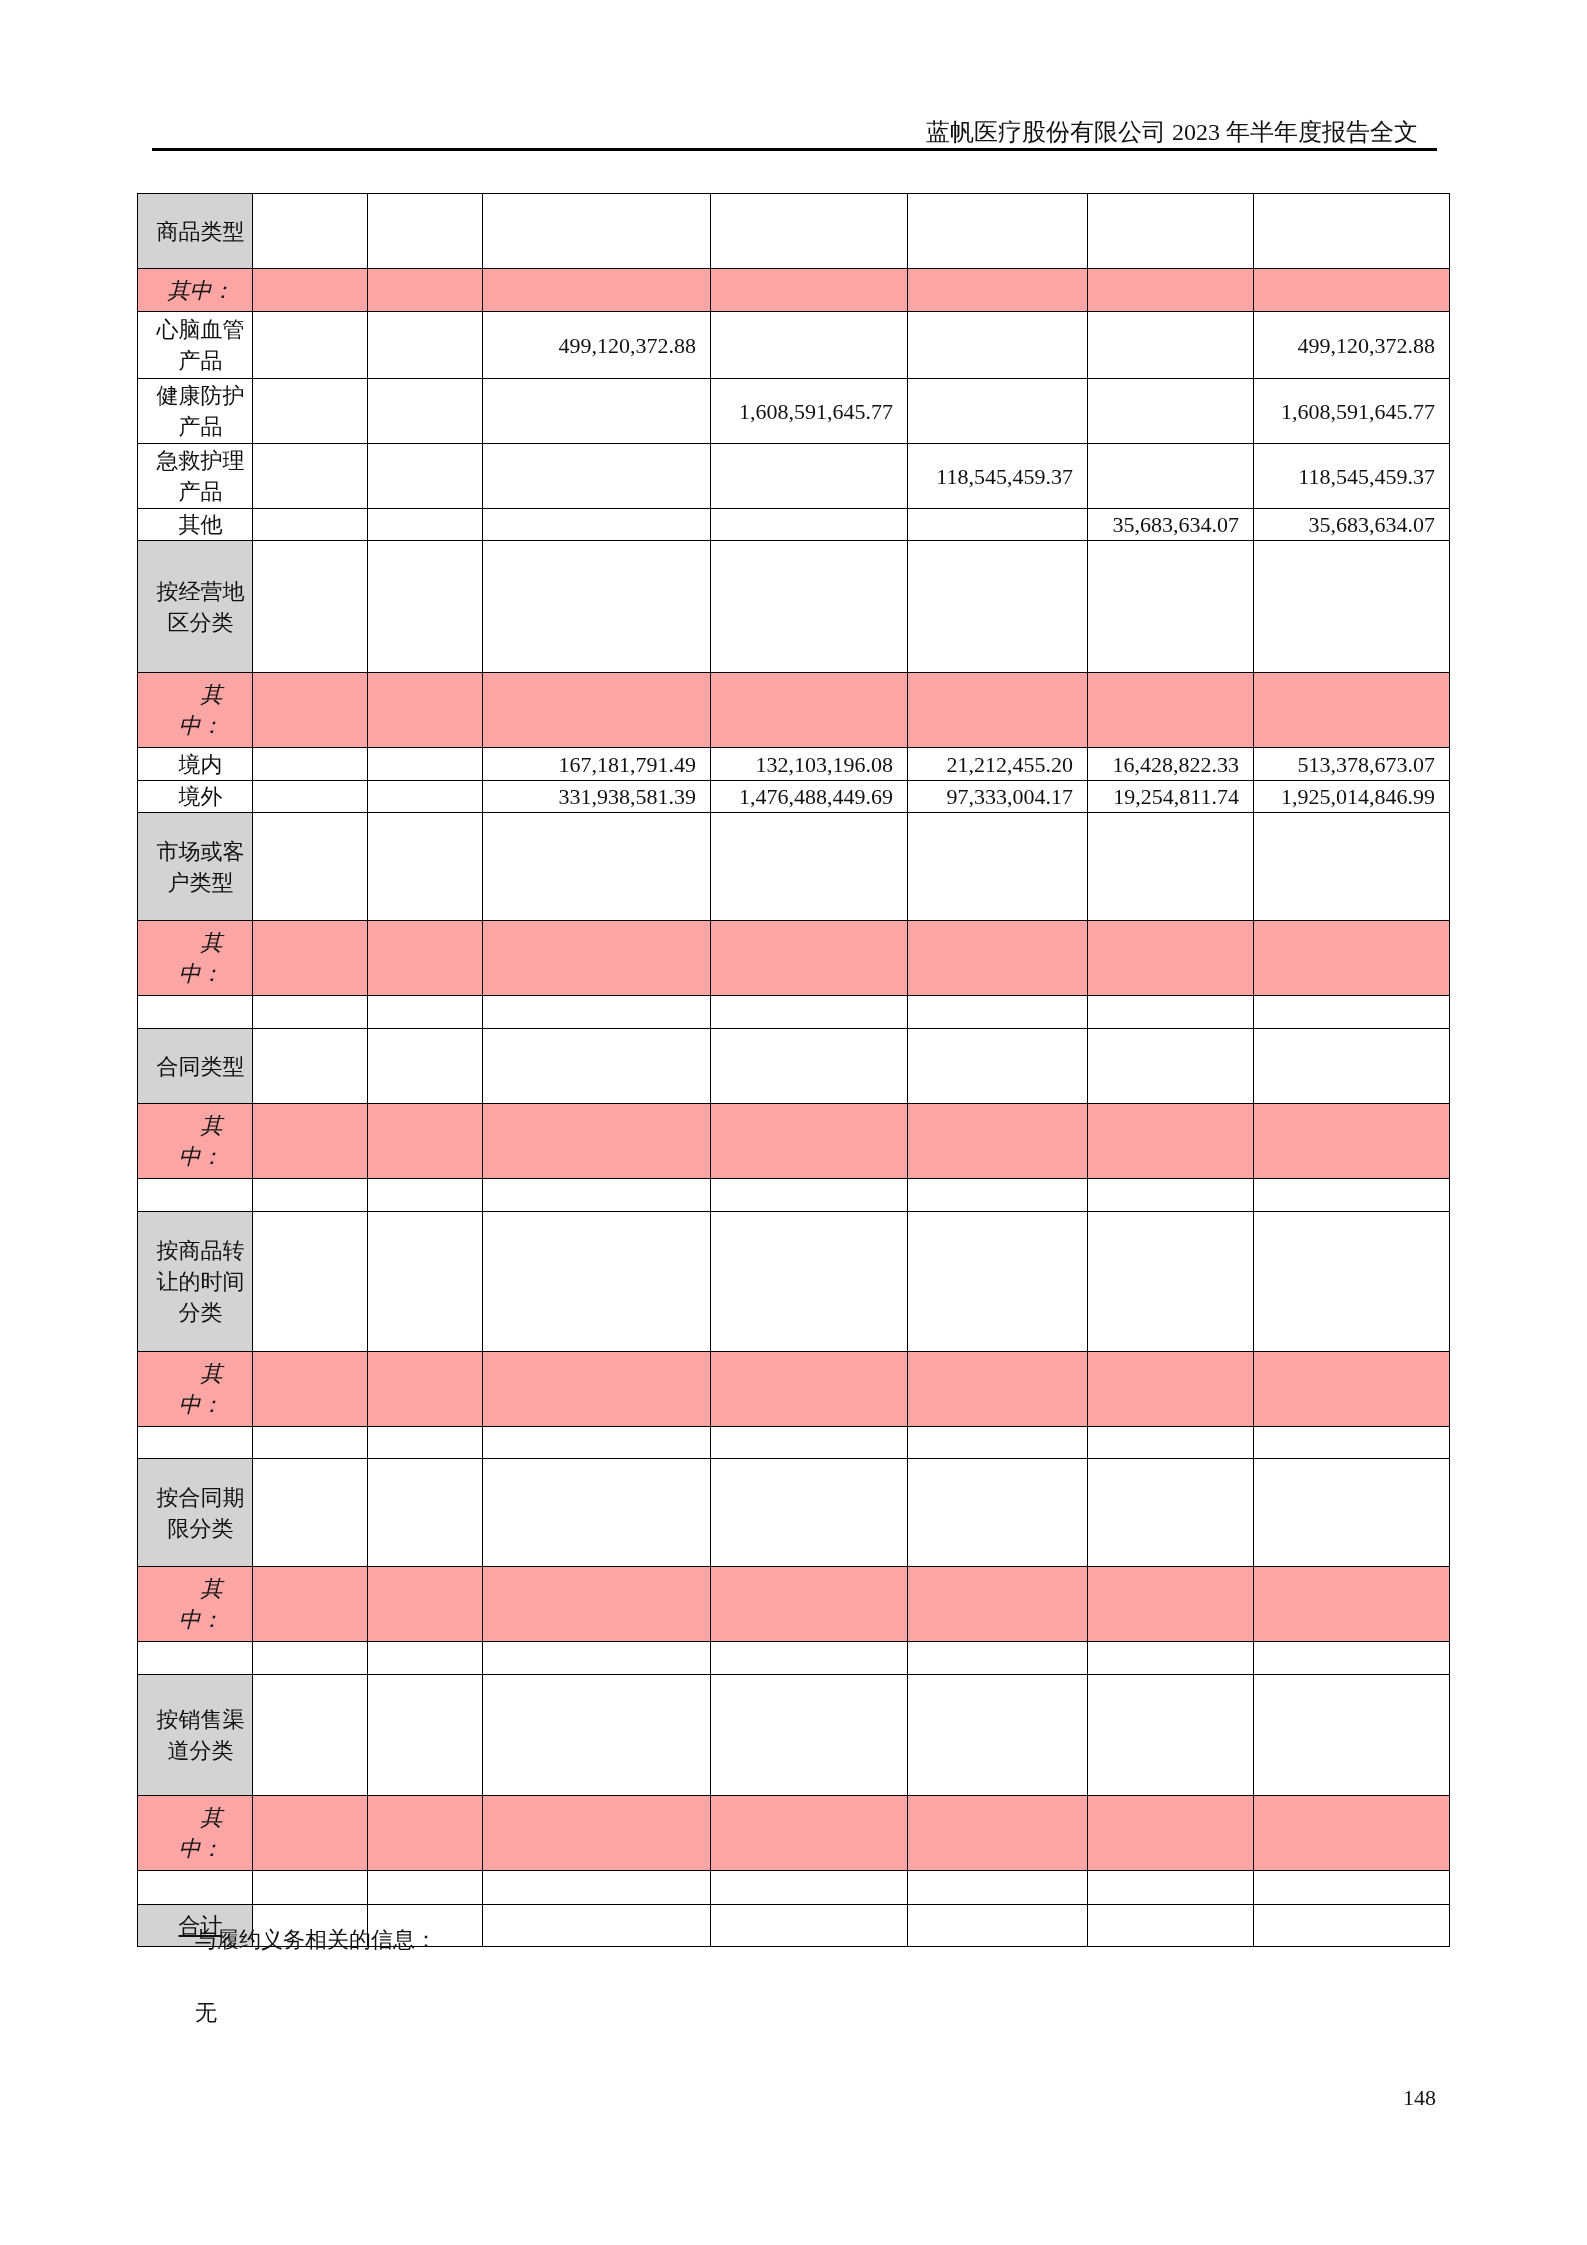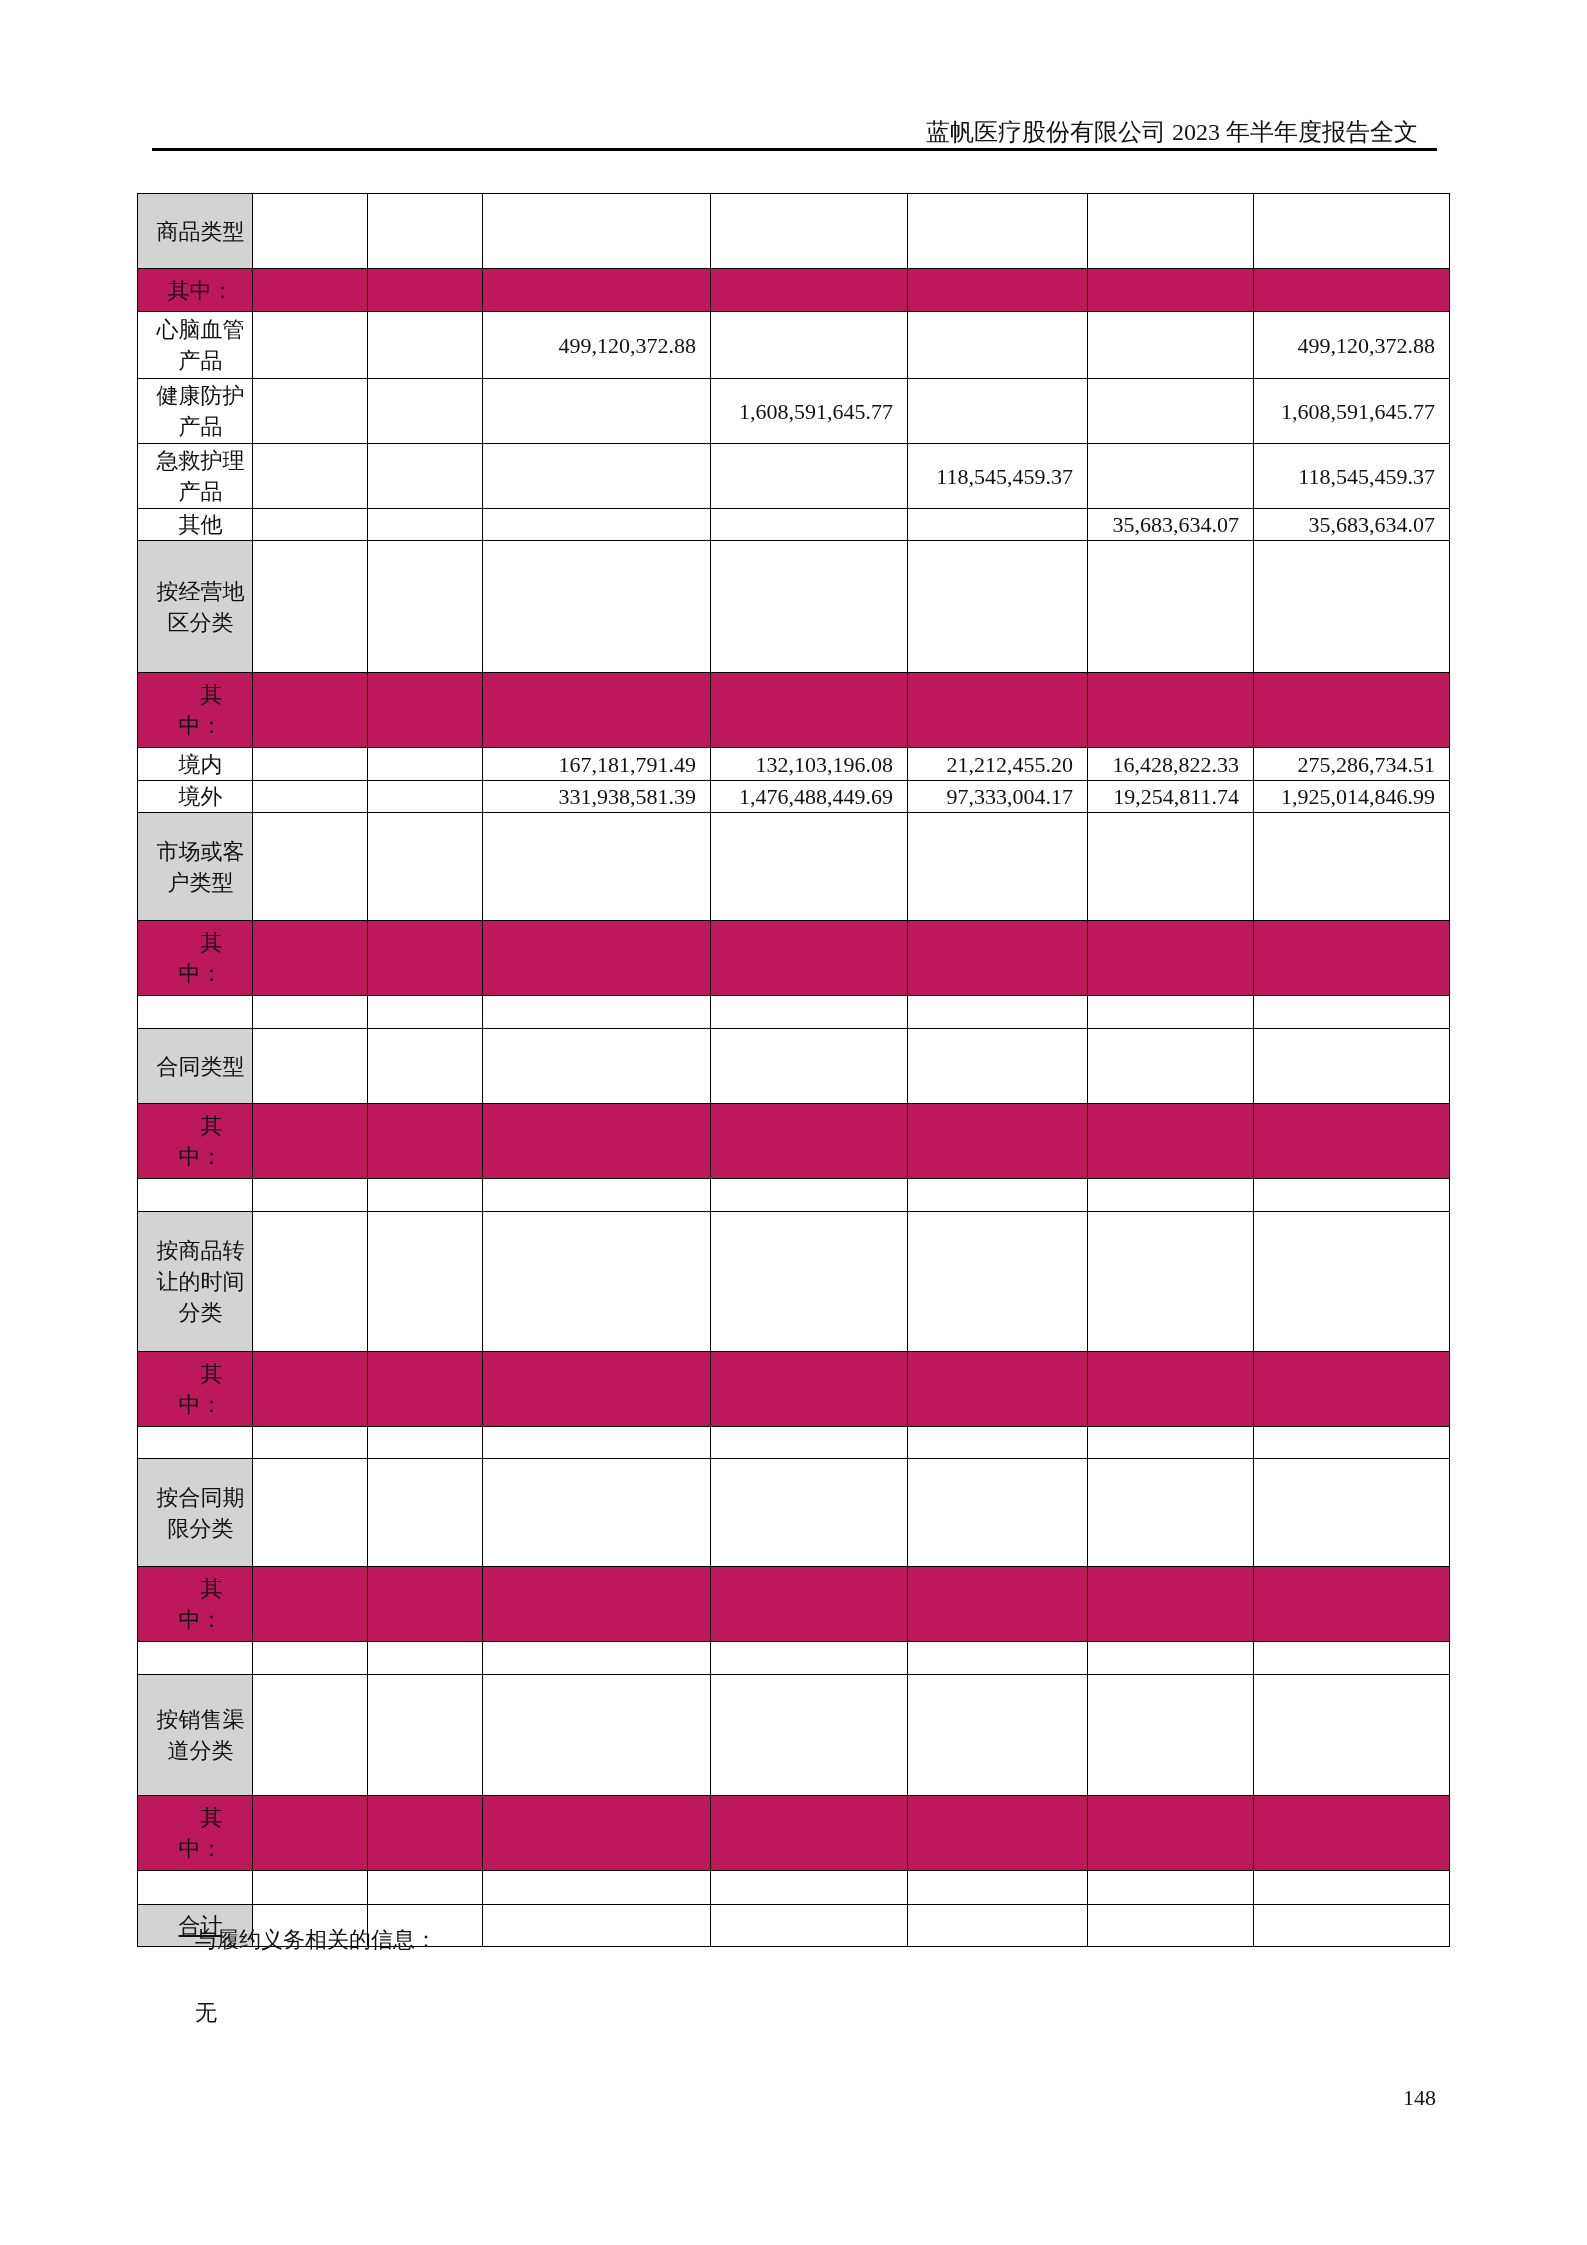--- a/index.html
+++ b/index.html
@@ -22,21 +22,21 @@
     font-size: 22px;
   }
   table.rev td {
     border: 1.5px solid #000000; padding: 0 14px 0 16px;
     vertical-align: middle; line-height: 31px;
     overflow: hidden; box-sizing: border-box;
   }
   table.rev td.label { text-align: center; white-space: pre-line; word-break: break-all; padding-left: 15px; padding-right: 4px; }
   table.rev td.num { text-align: right; white-space: nowrap; padding-right: 14px; padding-left: 2px; }
   .shade { background: #d3d3d3; }
-  tr.sub td { background: #be185d; }
+  tr.sub td { background: #fca5a5; font-style: italic; }
   .note {
     position: absolute; left: 153px; font-size: 22px; line-height: 30px; white-space: nowrap; margin-left: 42px;
   }
   .page-number {
     position: absolute; left: 1380px; width: 56px; top: 2084px; text-align: right;
     font-size: 22px; line-height: 28px;
   }
 </style>
 </head>
 <body>
@@ -138,21 +138,21 @@
         <td class="num"></td>
       </tr>
       <tr style="height: 33px;">
         <td class="label">境内</td>
         <td class="num"></td>
         <td class="num"></td>
         <td class="num">167,181,791.49</td>
         <td class="num">132,103,196.08</td>
         <td class="num">21,212,455.20</td>
         <td class="num">16,428,822.33</td>
-        <td class="num">275,286,734.51</td>
+        <td class="num">513,378,673.07</td>
       </tr>
       <tr style="height: 32px;">
         <td class="label">境外</td>
         <td class="num"></td>
         <td class="num"></td>
         <td class="num">331,938,581.39</td>
         <td class="num">1,476,488,449.69</td>
         <td class="num">97,333,004.17</td>
         <td class="num">19,254,811.74</td>
         <td class="num">1,925,014,846.99</td>

